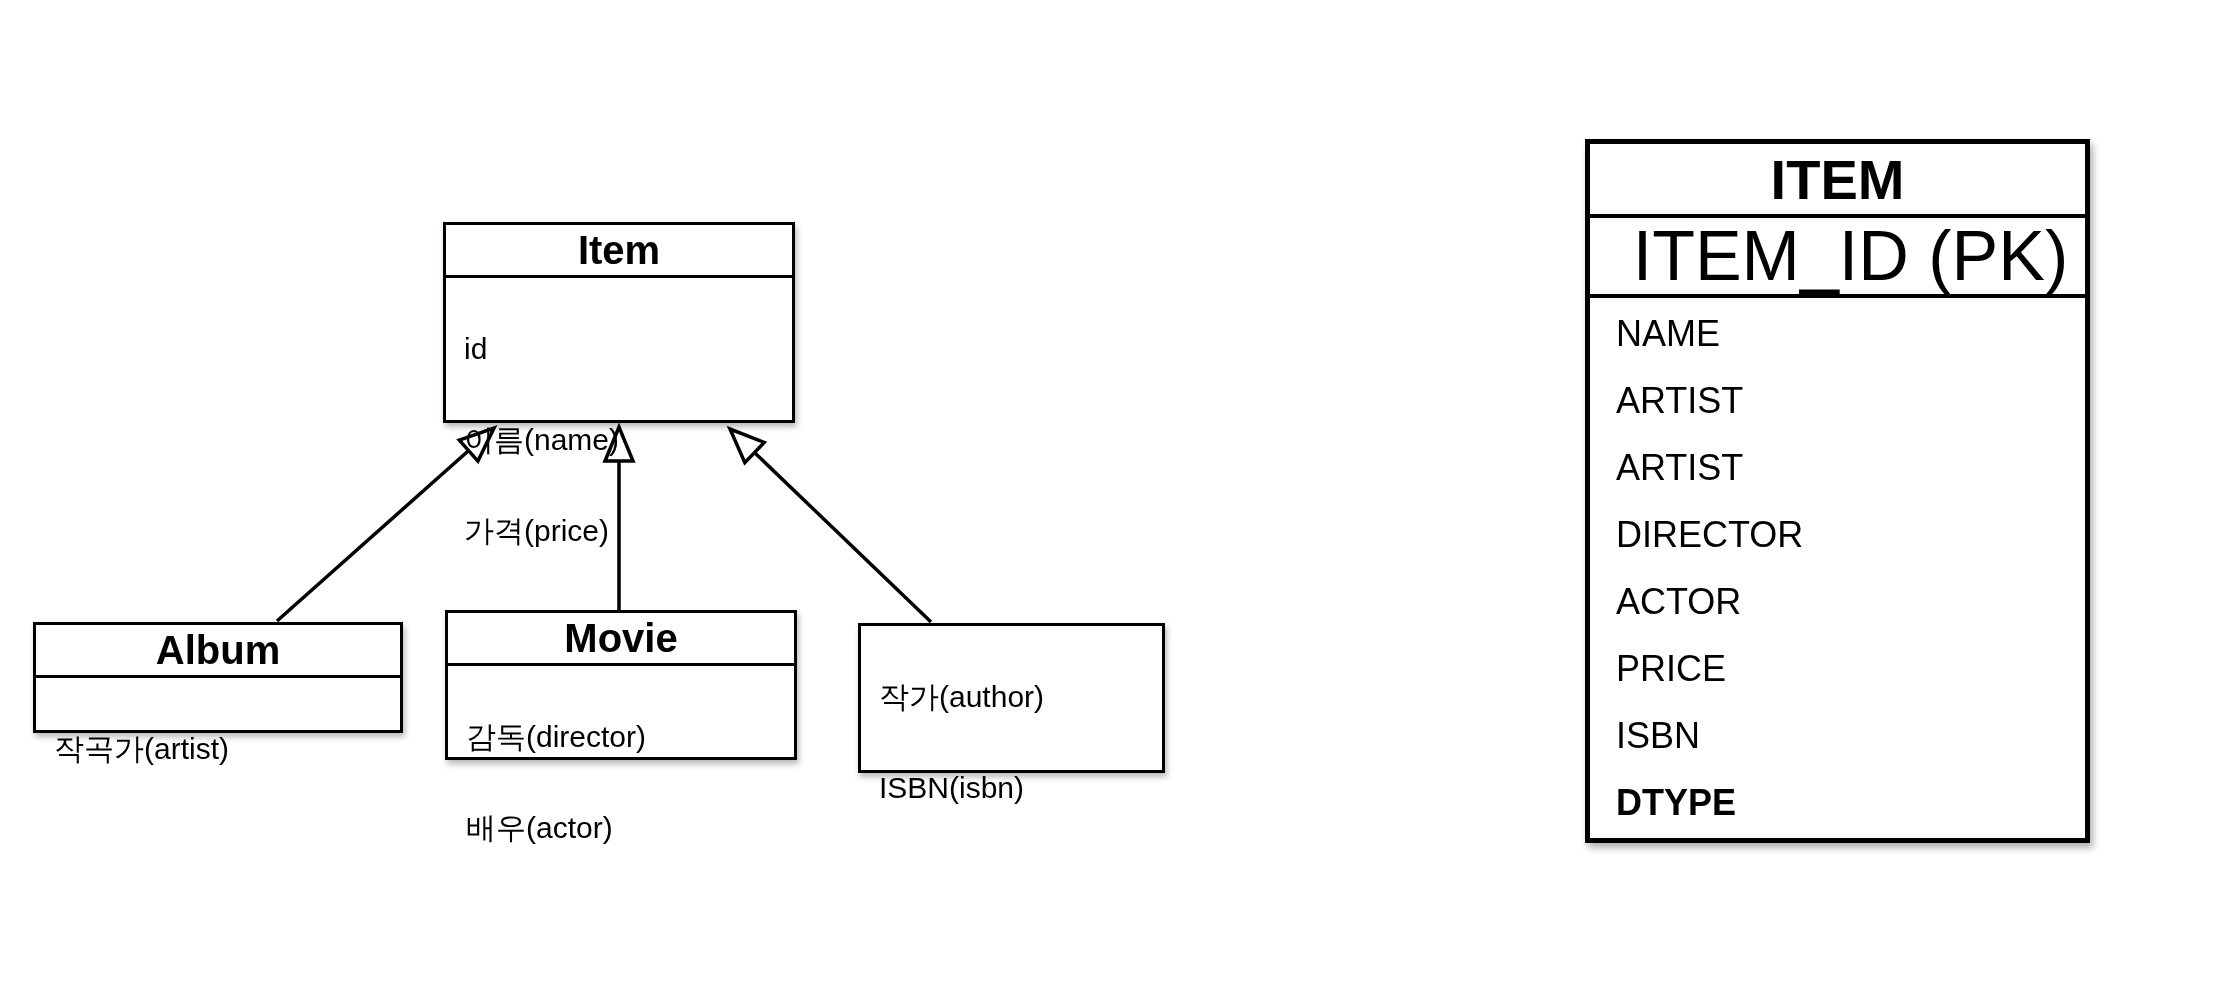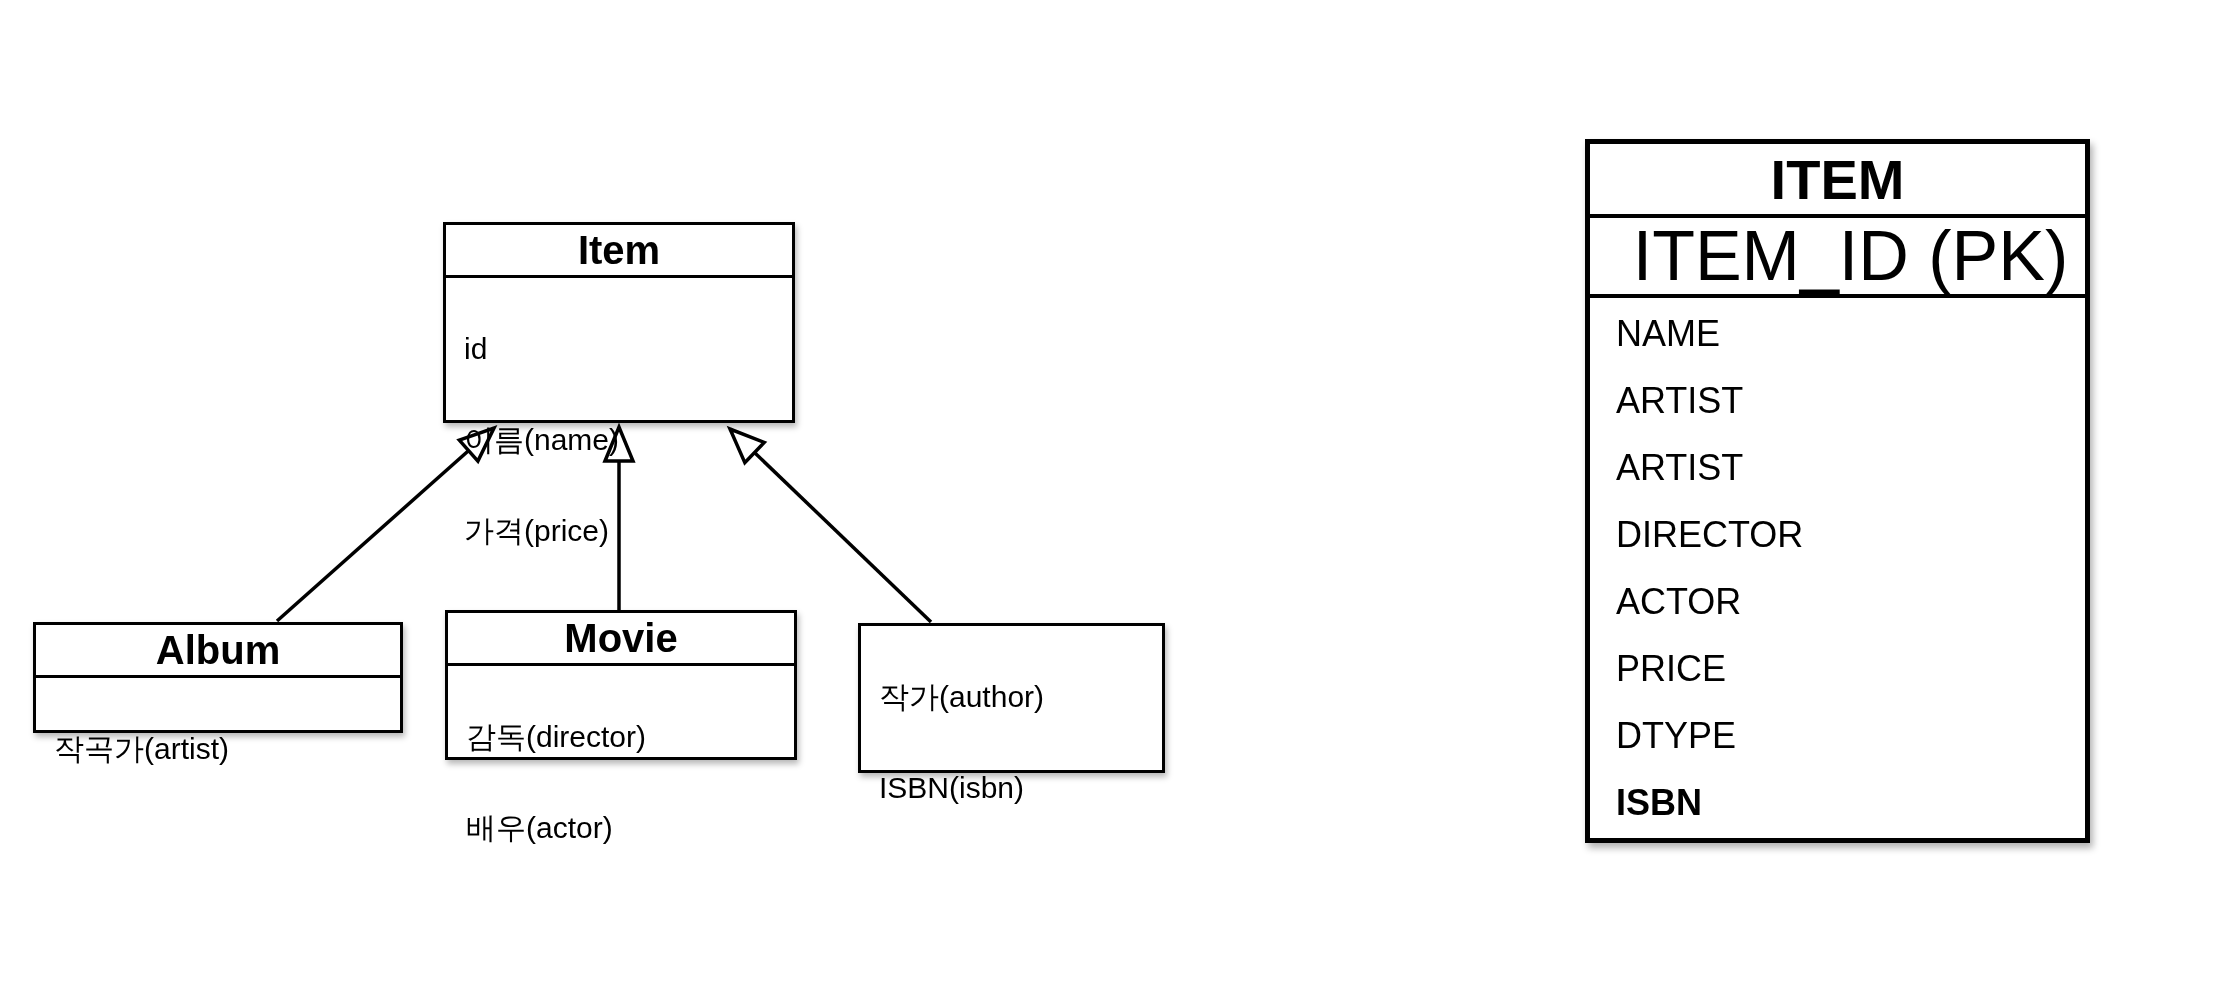--- a/index.html
+++ b/index.html
@@ -154,18 +154,18 @@
   <div class="db-table">
     <div class="db-title">ITEM</div>
     <div class="db-pk-row">ITEM_ID (PK)</div>
     <div class="db-columns">
         <div class="db-column-row">NAME</div>
         <div class="db-column-row">ARTIST</div>
         <div class="db-column-row">ARTIST</div>
         <div class="db-column-row">DIRECTOR</div>
         <div class="db-column-row">ACTOR</div>
         <div class="db-column-row">PRICE</div>
+        <div class="db-column-row">ISBN</div>
         <div class="db-column-row">DTYPE</div>
-        <div class="db-column-row">ISBN</div>
       </div>
   </div>
 
 </div>
 
 </body></html>

